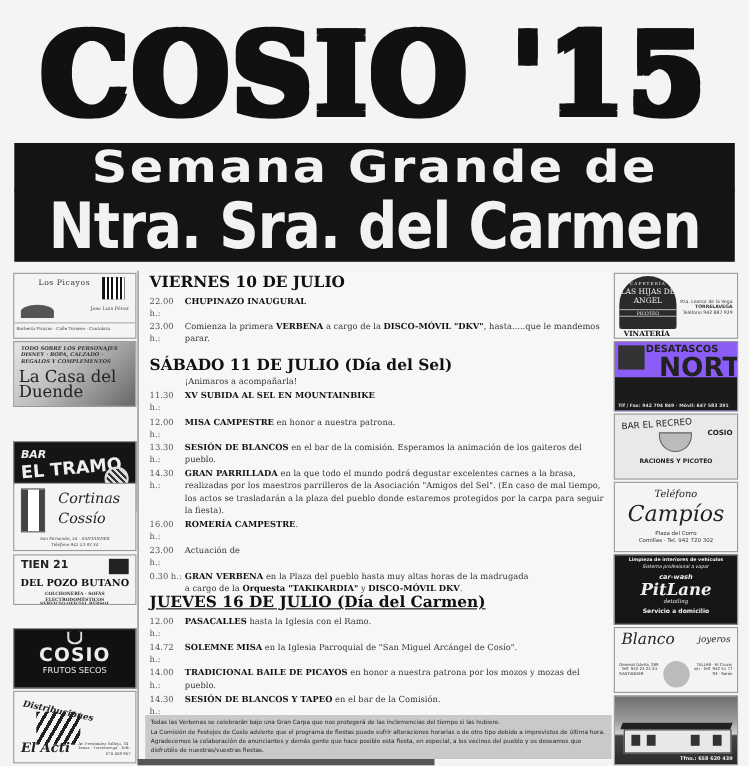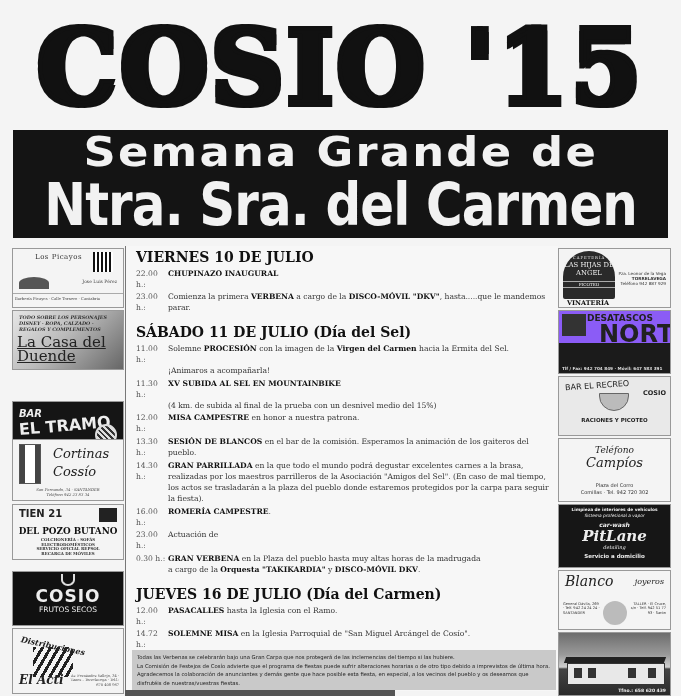--- a/index.html
+++ b/index.html
@@ -48,21 +48,21 @@
     position: absolute; left: 125px; top: 246px; width: 433px; height: 445px;
     background: #f7f7f7;
     border-left: 1px solid #777;
   }
   .day {
     font-family: "DejaVu Serif", serif; font-weight: bold; font-size: 14px; color: #111;
     margin-left: 10px; line-height: 17px;
   }
   .day.d1 { margin-top: 3px; }
   .day.d2 { margin-top: 11px; }
-  .day.d3 { margin-top: 11px; }
+  .day.d3 { margin-top: 0; text-decoration: underline; }
   .ev {
     display: flex; font-size: 7.6px; line-height: 11px; color: #333; margin-left: 10px; margin-top: 1.7px;
   }
   .ev .t { width: 32px; flex: none; color: #555; }
   .ev .d { flex: 1; padding-right: 6px; }
   .ev .d b { color: #111; font-weight: bold; }
   .sub { font-size: 7.6px; line-height: 11px; color: #333; margin-left: 42px; }
   .sub b { color: #111; }
   .notice {
     position: absolute; left: 6px; top: 404px; width: 424px; height: 40px;
@@ -80,35 +80,35 @@
   .ad-picayos { top: 0; height: 60px; background: #f4f4f4; }
   .ad-picayos .nm { position: absolute; left: 22px; top: 4px; font-size: 7px; letter-spacing: 0.5px; color: #333; }
   .ad-picayos .qr { position: absolute; right: 10px; top: 3px; width: 20px; height: 20px;
     background: repeating-linear-gradient(90deg,#111 0 2px,#fff 2px 4px), #111; }
   .ad-picayos .owner { position: absolute; right: 6px; top: 30px; font-size: 4.5px; color: #444; }
   .ad-picayos .leaf { position: absolute; left: 6px; top: 28px; width: 30px; height: 12px; border-radius: 50% 50% 0 0; background: #555; }
   .ad-picayos .foot { position: absolute; left: 0; bottom: 0; width: 100%; height: 14px; border-top: 1px solid #aaa; font-size: 3.8px; color: #444; padding: 2px; }
 
   .ad-casa { top: 62px; height: 60px; background: linear-gradient(135deg,#e6e6e6 0%,#bbb 45%,#666 100%); }
   .ad-casa .hdr { position: absolute; left: 6px; top: 3px; font-size: 4.8px; font-weight: bold; font-style: italic; color: #333; width: 100px; line-height: 6px; }
-  .ad-casa .logo { position: absolute; left: 4px; top: 24px; font-family: "DejaVu Serif", serif; font-size: 15px; color: #222; line-height: 14px; text-decoration: underline; }
+  .ad-casa .logo { position: absolute; left: 4px; top: 24px; font-family: "DejaVu Serif", serif; font-size: 15px; color: #222; line-height: 14px; }
 
   .ad-tramo { top: 125px; height: 64px; background: #151515; color: #eee; margin-top: 28px; }
   .ad-tramo .bar { position: absolute; left: 6px; top: 6px; font-family: "DejaVu Sans", sans-serif; font-weight: bold; font-style: italic; font-size: 10px; }
   .ad-tramo .nm { position: absolute; left: 6px; top: 18px; font-family: "DejaVu Sans", sans-serif; font-weight: bold; font-size: 16px; transform: rotate(-5deg); transform-origin: left; }
   .ad-tramo .badge { position: absolute; right: 6px; top: 22px; width: 22px; height: 22px; border-radius: 50%; border: 2px solid #ddd; background: repeating-linear-gradient(45deg,#ddd 0 2px,#333 2px 4px); }
   .ad-tramo .info { position: absolute; left: 6px; top: 48px; font-family: "DejaVu Sans", sans-serif; font-size: 3.8px; line-height: 4.6px; color: #ddd; }
 
   .ad-cortinas { top: 191px; height: 62px; background: #f4f4f4; }
   .ad-cortinas .curtain { position: absolute; left: 6px; top: 4px; width: 22px; height: 40px; border: 1px solid #555; background: linear-gradient(90deg,#444 0 25%,#fff 25% 75%,#444 75%); }
   .ad-cortinas .n1, .ad-cortinas .n2 { position: absolute; left: 40px; font-family: "DejaVu Serif", serif; font-style: italic; font-size: 13px; color: #222; }
   .ad-cortinas .n1 { top: 6px; } .ad-cortinas .n2 { top: 24px; }
   .ad-cortinas .addr { position: absolute; left: 0; width: 100%; top: 48px; text-align: center; font-size: 3.8px; line-height: 4.5px; color: #444; font-style: italic; }
 
-  .ad-tien21 { top: 256px; height: 56px; background: #f4f4f4; text-align: center; }
+  .ad-tien21 { top: 256px; height: 46px; background: #f4f4f4; text-align: center; }
   .ad-tien21 .logo { position: absolute; left: 6px; top: 3px; font-family: "DejaVu Sans", sans-serif; font-weight: bold; font-size: 10px; color: #222; }
   .ad-tien21 .mini { position: absolute; right: 6px; top: 3px; width: 18px; height: 14px; background: #222; }
   .ad-tien21 .nm { position: absolute; left: 0; width: 100%; top: 21px; font-family: "DejaVu Serif", serif; font-weight: bold; font-size: 8.8px; color: #111; }
   .ad-tien21 .svc { position: absolute; left: 0; width: 100%; top: 33px; font-size: 4px; line-height: 4.7px; font-weight: bold; color: #333; }
   .ad-tien21 .tel { position: absolute; left: 0; width: 100%; top: 56px; font-size: 3.5px; color: #444; }
 
   .ad-frutos { top: 323px; height: 55px; background: #111; color: #eee; text-align: center; }
   .ad-frutos .sprout { position: absolute; left: 48px; top: 2px; width: 14px; height: 12px; border: 2px solid #ddd; border-radius: 0 0 50% 50%; border-top: none; }
   .ad-frutos .nm { position: absolute; left: 0; width: 100%; top: 14px; font-family: "DejaVu Sans", sans-serif; font-weight: bold; font-size: 17px; letter-spacing: 1px; }
   .ad-frutos .sub2 { position: absolute; left: 0; width: 100%; top: 33px; font-family: "DejaVu Sans", sans-serif; font-size: 7.5px; }
@@ -136,21 +136,21 @@
   .ad-norte .tel { position: absolute; left: 3px; bottom: 2px; font-family: "DejaVu Sans", sans-serif; font-weight: bold; font-size: 4.2px; color: #ddd; }
 
   .ad-recreo { top: 128px; height: 60px; background: #e9e9e9; }
   .ad-recreo .b { position: absolute; left: 6px; top: 4px; font-family: "DejaVu Sans", sans-serif; font-size: 8px; color: #222; transform: rotate(-4deg); }
   .ad-recreo .c { position: absolute; right: 4px; top: 12px; font-family: "DejaVu Sans", sans-serif; font-weight: bold; font-size: 6.5px; color: #222; }
   .ad-recreo .glass { position: absolute; left: 40px; top: 16px; width: 30px; height: 18px; border-radius: 0 0 15px 15px; background: #bbb; border: 1px solid #666; }
   .ad-recreo .r { position: absolute; left: 0; width: 100%; top: 40px; text-align: center; font-family: "DejaVu Sans", sans-serif; font-weight: bold; font-size: 5.5px; color: #222; }
 
   .ad-campios { top: 190px; height: 64px; background: #f4f4f4; text-align: center; }
   .ad-campios .h { position: absolute; left: 0; width: 100%; top: 6px; font-family: "DejaVu Serif", serif; font-style: italic; font-size: 9px; color: #222; }
-  .ad-campios .n { position: absolute; left: 0; width: 100%; top: 16px; font-family: "DejaVu Serif", serif; font-style: italic; font-size: 13px; color: #222; }
+  .ad-campios .n { position: absolute; left: 0; width: 100%; top: 16px; font-family: "DejaVu Serif", serif; font-style: italic; font-size: 20px; color: #222; }
   .ad-campios .a { position: absolute; left: 0; width: 100%; top: 43px; font-family: "DejaVu Sans", sans-serif; font-size: 5px; line-height: 6.5px; color: #333; }
 
   .ad-pitlane { top: 256px; height: 64px; background: #161616; color: #eee; text-align: center; }
   .ad-pitlane .top { position: absolute; left: 0; width: 100%; top: 2px; font-family: "DejaVu Sans", sans-serif; font-weight: bold; font-size: 4.3px; }
   .ad-pitlane .top2 { position: absolute; left: 0; width: 100%; top: 8px; font-family: "DejaVu Sans", sans-serif; font-size: 4.3px; font-style: italic; }
   .ad-pitlane .cw { position: absolute; left: 0; width: 100%; top: 16px; font-family: "DejaVu Sans", sans-serif; font-weight: bold; font-style: italic; font-size: 6px; }
   .ad-pitlane .pl { position: absolute; left: 0; width: 100%; top: 22px; font-family: "DejaVu Serif", serif; font-style: italic; font-weight: bold; font-size: 15px; }
   .ad-pitlane .det { position: absolute; left: 0; width: 100%; top: 39px; font-family: "DejaVu Serif", serif; font-style: italic; font-size: 5px; }
   .ad-pitlane .srv { position: absolute; left: 0; width: 100%; top: 48px; font-family: "DejaVu Sans", sans-serif; font-weight: bold; font-size: 5.5px; }
 
@@ -187,30 +187,25 @@
     <div class="day d1">VIERNES 10 DE JULIO</div>
     <div class="ev">
       <span class="t">22.00 h.:</span>
       <span class="d"><b>CHUPINAZO INAUGURAL</b></span>
     </div>
     <div class="ev">
       <span class="t">23.00 h.:</span>
       <span class="d">Comienza la primera <b>VERBENA</b> a cargo de la <b>DISCO-MÓVIL "DKV"</b>, hasta.....que le mandemos parar.</span>
     </div>
     <div class="day d2">SÁBADO 11 DE JULIO (Día del Sel)</div>
-    <div class="ev">
-      <span class="t">11.00 h.:</span>
-      <span class="d">Solemne <b>PROCESIÓN</b> con la imagen de la <b>Virgen del Carmen</b> hacia la Ermita del Sel.</span>
-    </div>
     <div class="sub">¡Animaros a acompañarla!</div>
     <div class="ev">
       <span class="t">11.30 h.:</span>
       <span class="d"><b>XV SUBIDA AL SEL EN MOUNTAINBIKE</b></span>
     </div>
-    <div class="sub">(4 km. de subida al final de la prueba con un desnivel medio del 15%)</div>
     <div class="ev">
       <span class="t">12.00 h.:</span>
       <span class="d"><b>MISA CAMPESTRE</b> en honor a nuestra patrona.</span>
     </div>
     <div class="ev">
       <span class="t">13.30 h.:</span>
       <span class="d"><b>SESIÓN DE BLANCOS</b> en el bar de la comisión. Esperamos la animación de los gaiteros del pueblo.</span>
     </div>
     <div class="ev">
       <span class="t">14.30 h.:</span>

